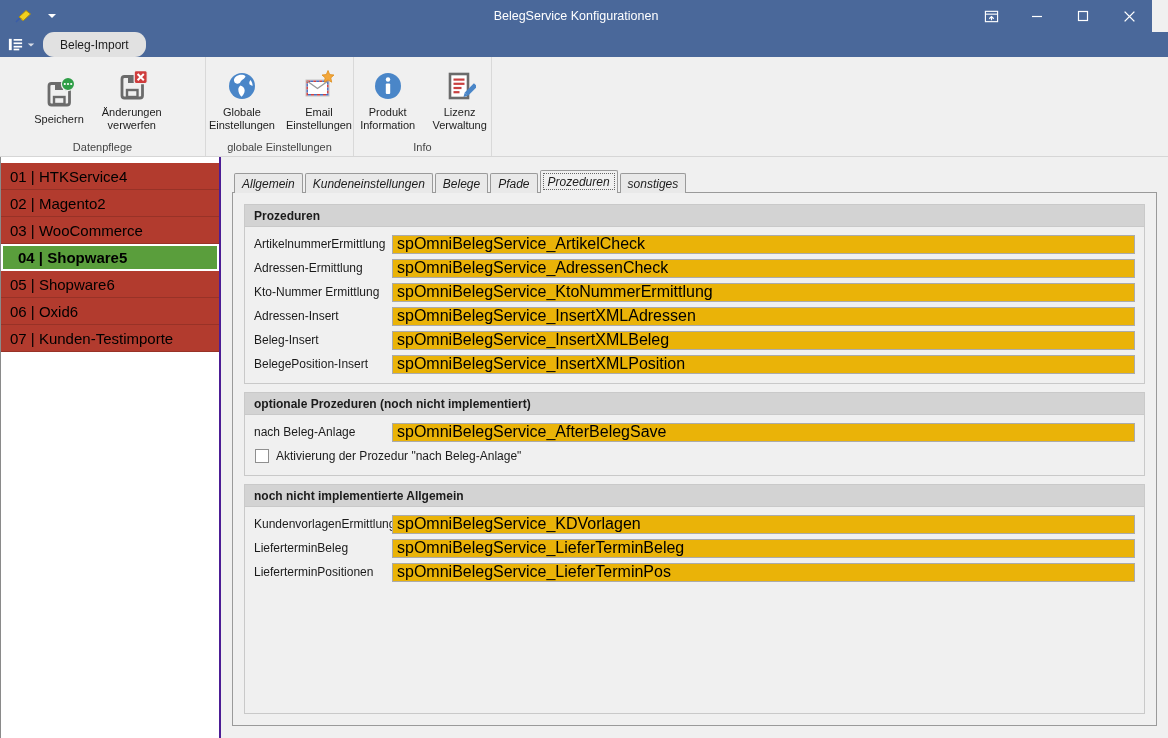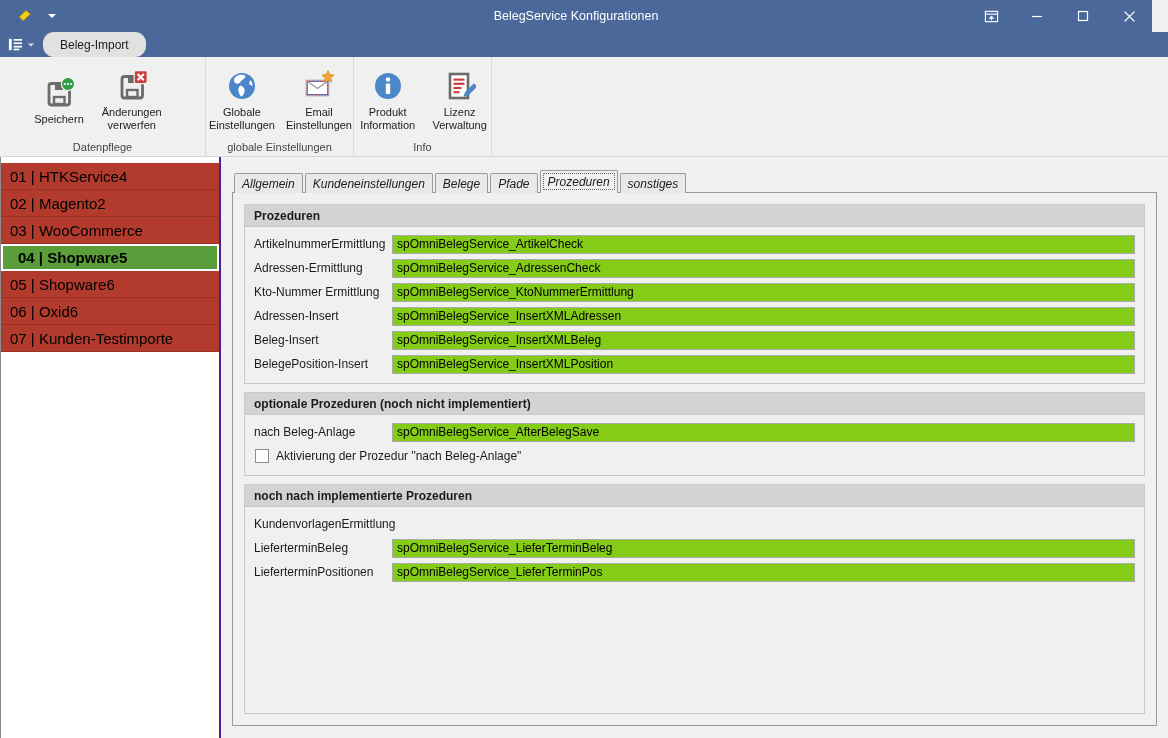--- a/index.html
+++ b/index.html
@@ -40,21 +40,21 @@
   .tabstrip { position:absolute; top:13px; left:13px; display:flex; align-items:flex-end; height:23px; z-index:3; }
   .tab { background:#e9e9e9; border:1px solid #9a9a9a; border-bottom:none; border-radius:2px 2px 0 0; height:20px; padding:0 7px; margin-right:2px; display:flex; align-items:center; font-size:12px; color:#1d1d1d; cursor:default;font-style:italic; }
   .tab.active { height:23px; background:#f0f0f0; outline:1px dotted #666666; outline-offset:-4px; }
   .tabpage { position:absolute; top:35px; left:11px; width:925px; bottom:12px; background:#f0f0f0; border:1px solid #9a9a9a; padding:11px; display:flex; flex-direction:column; z-index:2; }
   .gbox { border:1px solid #c9c9c9; background:#f0f0f0; margin-bottom:8px; }
   .gbox.grow { flex:1; margin-bottom:0; }
   .ghead { height:22px; background:#d3d3d3; border-bottom:1px solid #c9c9c9; display:flex; align-items:center; padding-left:9px; font-size:12px; font-weight:bold; color:#1b1b1b; }
   .gbody { padding:5px 9px 7px 9px; }
   .frow { display:flex; align-items:center; height:24px; }
   .flabel { width:138px; flex-shrink:0; font-size:12px; color:#1b1b1b; }
-  .finput { flex:1; height:19px; border:1px solid #ababab; background:#84cc16; font-family:inherit; font-size:12px; color:#000000; padding:0 4px; }
+  .finput { flex:1; height:19px; border:1px solid #ababab; background:#eab308; font-family:inherit; font-size:16px; color:#000000; padding:0 4px; }
   .chkrow { display:flex; align-items:center; height:24px; padding-left:1px; }
   .chk { appearance:none; -webkit-appearance:none; width:14px; height:14px; border:1px solid #8f8f8f; background:#ffffff; margin:0 7px 0 0; }
   .svg-inline { display:block; }
 </style>
 </head>
 <body>
 
 <div class="titlebar">
   <div class="qat">
     <span>
@@ -253,24 +253,25 @@
           <input class="finput" type="text" value="spOmniBelegService_AfterBelegSave" style="">
         </div>
         <div class="chkrow">
           <input class="chk" type="checkbox" style="">
           <span>Aktivierung der Prozedur "nach Beleg-Anlage"</span>
         </div>
       </div>
     </div>
 
     <div class="gbox grow">
-      <div class="ghead">noch nach implementierte Prozeduren</div>
+      <div class="ghead">noch nicht implementierte Allgemein</div>
       <div class="gbody">
         <div class="frow">
           <span class="flabel">KundenvorlagenErmittlung</span>
+          <input class="finput" type="text" value="spOmniBelegService_KDVorlagen" style="">
         </div>
         <div class="frow">
           <span class="flabel">LieferterminBeleg</span>
           <input class="finput" type="text" value="spOmniBelegService_LieferTerminBeleg" style="">
         </div>
         <div class="frow">
           <span class="flabel">LieferterminPositionen</span>
           <input class="finput" type="text" value="spOmniBelegService_LieferTerminPos" style="">
         </div>
       </div>

